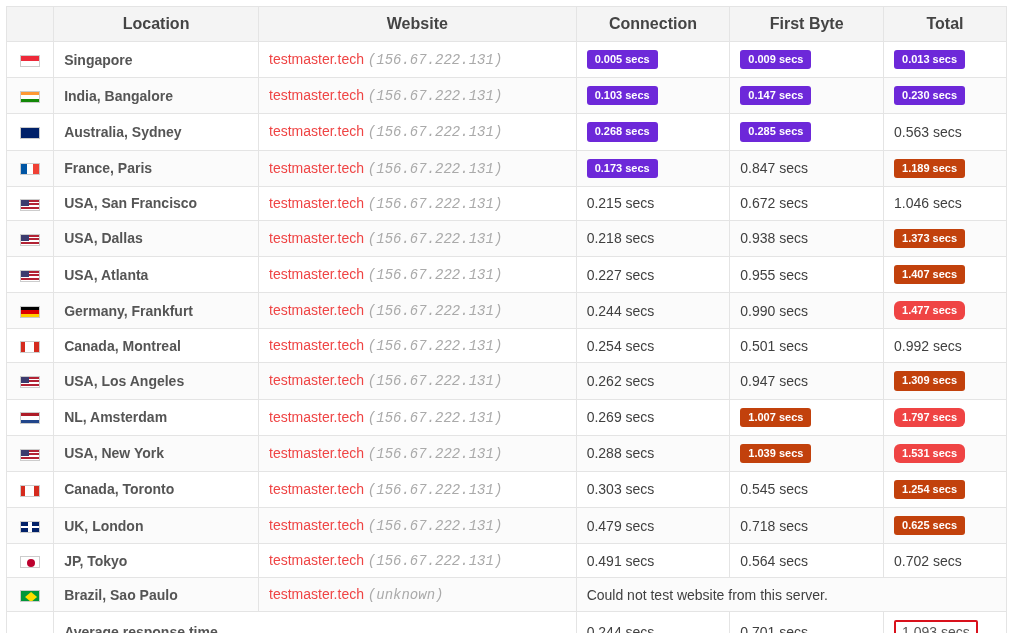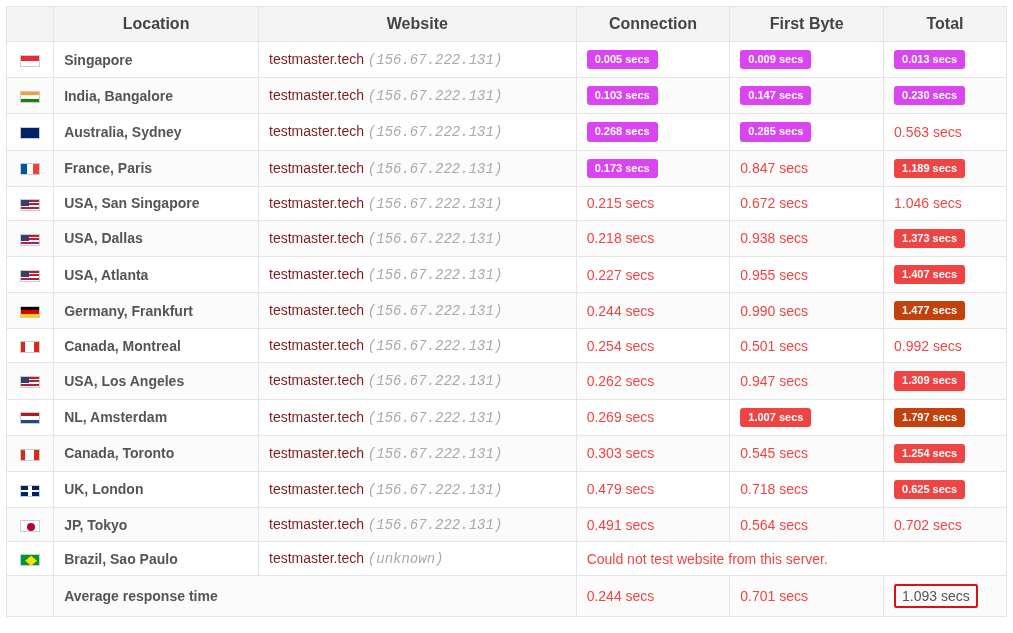--- a/index.html
+++ b/index.html
@@ -9,27 +9,27 @@
   th, td { border: 1px solid #e4e4e4; padding: 8px 10px; text-align: left; vertical-align: middle; }
   th { background: #f4f4f4; font-weight: 700; font-size: 16px; color: #444; text-align: center; }
   tbody tr:nth-child(even) td { background: #fbfbfb; }
   .flag-cell { width: 46px; text-align: center; padding: 0; }
   .loc-col { width: 200px; margin-top: 20px; }
   .site-col { width: 310px; }
   .con-col { width: 150px; margin-left: 40px; }
   .fb-col { width: 150px; }
   .tot-col { width: 120px; }
   .loc { font-weight: 600; color: #555; text-align: right; }
-  .site { color: #7f1d1d; text-align: right; }
+  .site { color: #ef4444; text-align: right; }
   .ip { color: #aaa; font-style: italic; font-family: Liberation Mono, monospace; }
   .badge { display: inline-block; padding: 3px 8px; border-radius: 3px; color: #fff; font-size: 11px; font-weight: 700; line-height: 1.2; }
-  .green { background: #d946ef; }
-  .orange { background: #ef4444; }
-  .red { background: #c2410c; }
-  .plain { color: #ef4444; }
+  .green { background: #6d28d9; }
+  .orange { background: #c2410c; }
+  .red { background: #ef4444; border-radius: 6px; }
+  .plain { color: #404040; }
   .avg-title { font-weight: 600; color: #555; }
   .highlight-box { border: 2px solid #d9111c; padding: 2px 6px; display: inline-block; border-radius: 2px; }
   .arrow-cell { position: relative; }
   
   .flag { display: inline-block; width: 20px; height: 12px; border: 1px solid #ccc; position: relative; overflow: hidden; vertical-align: middle; }
   .flag-sg { background: linear-gradient(to bottom, #ed2939 0 50%, #fff 50% 100%); }
   .flag-in { background: linear-gradient(to bottom, #ff9933 0 33%, #fff 33% 66%, #138808 66% 100%); }
   .flag-au { background: #012169; }
   .flag-fr { background: linear-gradient(to right, #0055a4 0 33%, #fff 33% 66%, #ef4135 66% 100%); }
   .flag-us { background: repeating-linear-gradient(to bottom, #b22234 0 1.7px, #fff 1.7px 3.4px); }
@@ -87,21 +87,21 @@
         <tr>
     <td class="flag-cell"><span class="flag flag-fr"></span></td>
     <td><span class="loc">France, Paris</span></td>
     <td><span class="site">testmaster.tech</span> <span class="ip">(156.67.222.131)</span></td>
     <td><span class="badge green">0.173 secs</span></td>
             <td><span class="plain">0.847 secs</span></td>
             <td><span class="badge orange">1.189 secs</span></td>
         </tr>
         <tr>
     <td class="flag-cell"><span class="flag flag-us"></span></td>
-    <td><span class="loc">USA, San Singapore</span></td>
+    <td><span class="loc">USA, San Francisco</span></td>
     <td><span class="site">testmaster.tech</span> <span class="ip">(156.67.222.131)</span></td>
     <td><span class="plain">0.215 secs</span></td>
             <td><span class="plain">0.672 secs</span></td>
             <td><span class="plain">1.046 secs</span></td>
         </tr>
         <tr>
     <td class="flag-cell"><span class="flag flag-us"></span></td>
     <td><span class="loc">USA, Dallas</span></td>
     <td><span class="site">testmaster.tech</span> <span class="ip">(156.67.222.131)</span></td>
     <td><span class="plain">0.218 secs</span></td>
@@ -140,20 +140,28 @@
             <td><span class="plain">0.947 secs</span></td>
             <td><span class="badge orange">1.309 secs</span></td>
         </tr>
         <tr>
     <td class="flag-cell"><span class="flag flag-nl"></span></td>
     <td><span class="loc">NL, Amsterdam</span></td>
     <td><span class="site">testmaster.tech</span> <span class="ip">(156.67.222.131)</span></td>
     <td><span class="plain">0.269 secs</span></td>
             <td><span class="badge orange">1.007 secs</span></td>
             <td><span class="badge red">1.797 secs</span></td>
+        </tr>
+        <tr>
+    <td class="flag-cell"><span class="flag flag-us"></span></td>
+    <td><span class="loc">USA, New York</span></td>
+    <td><span class="site">testmaster.tech</span> <span class="ip">(156.67.222.131)</span></td>
+    <td><span class="plain">0.288 secs</span></td>
+            <td><span class="badge orange">1.039 secs</span></td>
+            <td><span class="badge red">1.531 secs</span></td>
         </tr>
         <tr>
     <td class="flag-cell"><span class="flag flag-ca"></span></td>
     <td><span class="loc">Canada, Toronto</span></td>
     <td><span class="site">testmaster.tech</span> <span class="ip">(156.67.222.131)</span></td>
     <td><span class="plain">0.303 secs</span></td>
             <td><span class="plain">0.545 secs</span></td>
             <td><span class="badge orange">1.254 secs</span></td>
         </tr>
         <tr>

